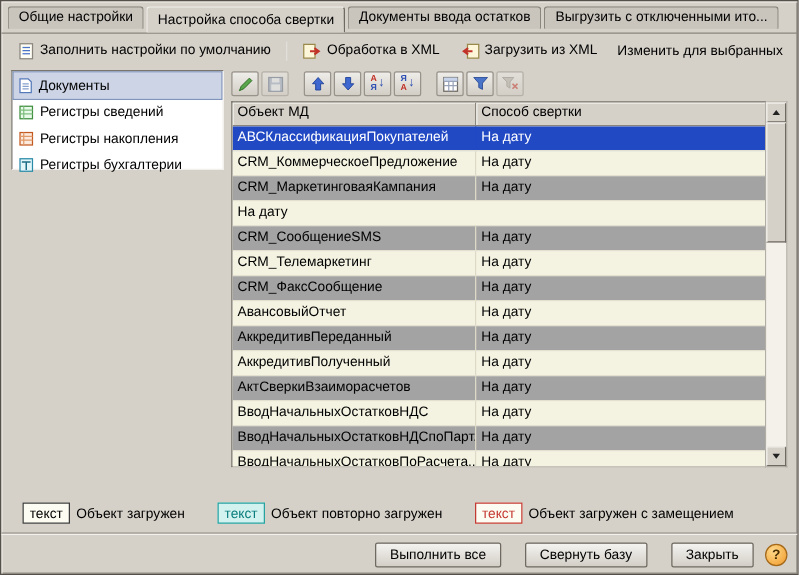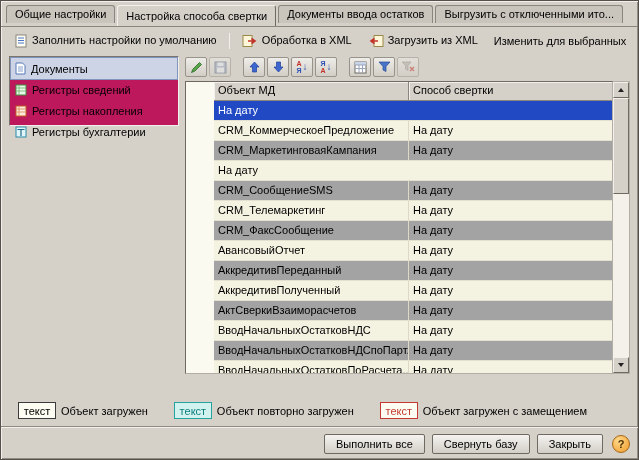--- a/index.html
+++ b/index.html
@@ -25,38 +25,38 @@
   .tab.active{height:21px;padding-top:4px;background:#d5d1c9;position:relative;z-index:1;
     margin-bottom:-1px;border-color:#f2f0ec #6e6a62 #d5d1c9 #f2f0ec;}
   .tabpanel{flex:1;border-top:1px solid #8a867e;display:flex;flex-direction:column;min-height:0;}
   
   .toolbar{flex:0 0 27px;display:flex;align-items:center;gap:2px;padding:2px 6px;}
   .tb-btn{display:flex;align-items:flex-start;gap:4px;padding:2px 6px;background:transparent;
     border:1px solid transparent;font:inherit;white-space:nowrap;}
   .tb-sep{width:1px;height:16px;background:#a8a49c;border-right:1px solid #f2f0ec;margin:0 3px;}
   
   .content{flex:1;display:flex;gap:6px;padding:2px 8px 0;min-height:0;}
-  .listbox{width:170px;height:70px;background:#be185d;border:1px solid;
+  .listbox{width:170px;height:80px;background:#ffffff;border:1px solid;
     border-color:#7a766e #f2f0ec #f2f0ec #7a766e;padding:1px;flex:0 0 auto;}
   .list-item{height:21px;display:flex;align-items:center;gap:5px;padding:0 4px;white-space:nowrap;}
   .list-item.selected{background:#ccd4e6;outline:1px solid #8094bc;}
   .right-pane{flex:1;display:flex;flex-direction:column;min-width:0;}
   
   .grid-toolbar{flex:0 0 25px;display:flex;align-items:center;gap:2px;padding:1px 0 4px;}
   .gbtn{width:22px;height:20px;display:flex;align-items:center;justify-content:center;
     background:linear-gradient(#efede9,#d2cec6);border:1px solid #98948c;border-radius:2px;padding:0;}
   .gbtn.disabled{opacity:.5;}
   .gsep{width:8px;}
   .sortcol{display:flex;flex-direction:column;font-size:7px;line-height:7px;font-weight:bold;}
   .s-red{color:#c23228;}.s-blue{color:#2e4fb4;}
   .s-arrow{font-size:10px;line-height:10px;color:#2e4fb4;margin-left:1px;}
   
   .table-wrap{display:flex;height:293px;}
   .grid{width:430px;border:1px solid;border-color:#6e6a62 #b2aea6 #b2aea6 #6e6a62;background:#fbfaf0;
-    display:flex;flex-direction:column;overflow:hidden;padding-left:28px;}
+    display:flex;flex-direction:column;overflow:hidden;}
   .thead{flex:0 0 19px;display:flex;background:#d5d1c9;border-bottom:1px solid #8a867e;}
   .th{padding:2px 4px;box-shadow:inset 1px 1px 0 #f2f0ec;white-space:nowrap;overflow:hidden;}
   .th.c1{width:195px;border-right:1px solid #8a867e;}
   .th.c2{flex:1;}
   .tbody{flex:1;overflow:hidden;}
   .trow{height:20px;display:flex;border-bottom:1px solid #e3e0cf;background:#a3a3a3;}
   .trow:nth-child(even){background:#f4f3e2;}
   .td{padding:3px 4px;white-space:nowrap;overflow:hidden;}
   .td.c1{width:195px;border-right:1px solid #ddd9c6;}
   .td.c2{flex:1;}
@@ -77,21 +77,21 @@
   .sample{min-width:38px;height:17px;display:flex;align-items:center;justify-content:center;
     padding:0 4px;margin-right:5px;}
   .sample.loaded{background:#fdfcf2;border:1px solid #3c3c3c;color:#000;}
   .sample.reloaded{background:#d2f2f0;border:1px solid #27a39f;color:#0b7d7d;}
   .sample.replaced{background:#fdfcf2;border:1px solid #c43a32;color:#c43a32;}
   .llabel{margin-right:26px;white-space:nowrap;}
   
   .footer-sep{flex:0 0 2px;border-top:1px solid #8f8b83;border-bottom:1px solid #f2f0ec;}
   .footer{flex:0 0 31px;display:flex;align-items:center;justify-content:flex-end;gap:7px;padding:0 8px;}
   .fbtn{padding:3px 11px;background:linear-gradient(#f4f3f0,#d3cfc7);border:1px solid #6e6a62;
-    border-radius:2px;font:inherit;}
+    border-radius:2px;font:inherit;margin-left:12px;}
   .help-btn{width:18px;height:18px;border-radius:50%;
     background:radial-gradient(circle at 35% 30%,#ffd98c,#f09a28);border:1px solid #a5691a;
     display:flex;align-items:center;justify-content:center;font-weight:bold;color:#4a2f00;margin-left:2px;}
 </style>
 </head>
 <body>
 
 <div class="window">
 
 
@@ -229,20 +229,21 @@
         </div>
 
         <div class="table-wrap">
           <div class="grid">
             <div class="thead">
               <div class="th c1">Объект МД</div>
               <div class="th c2">Способ свертки</div>
             </div>
             <div class="tbody">
               <div class="trow sel">
+                  <div class="td c1">АВСКлассификацияПокупателей</div>
                   <div class="td c2">На дату</div>
                 </div>
               <div class="trow">
                   <div class="td c1">CRM_КоммерческоеПредложение</div>
                   <div class="td c2">На дату</div>
                 </div>
               <div class="trow">
                   <div class="td c1">CRM_МаркетинговаяКампания</div>
                   <div class="td c2">На дату</div>
                 </div>

